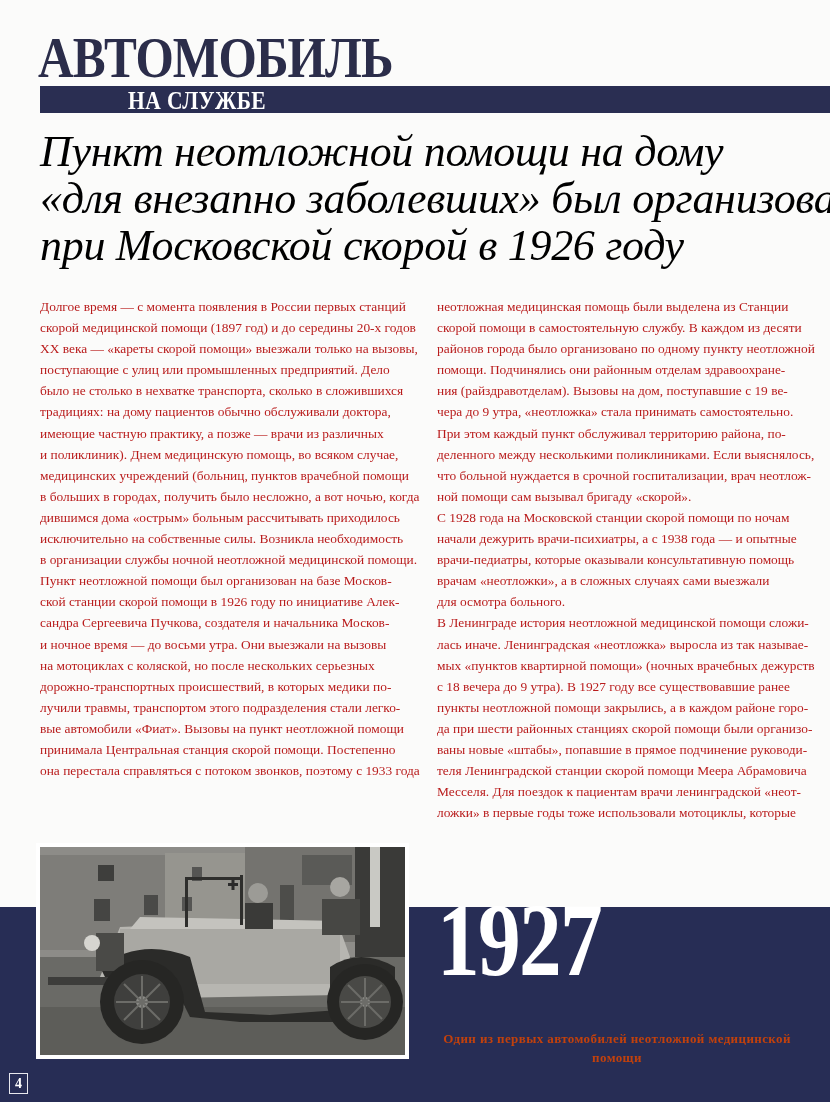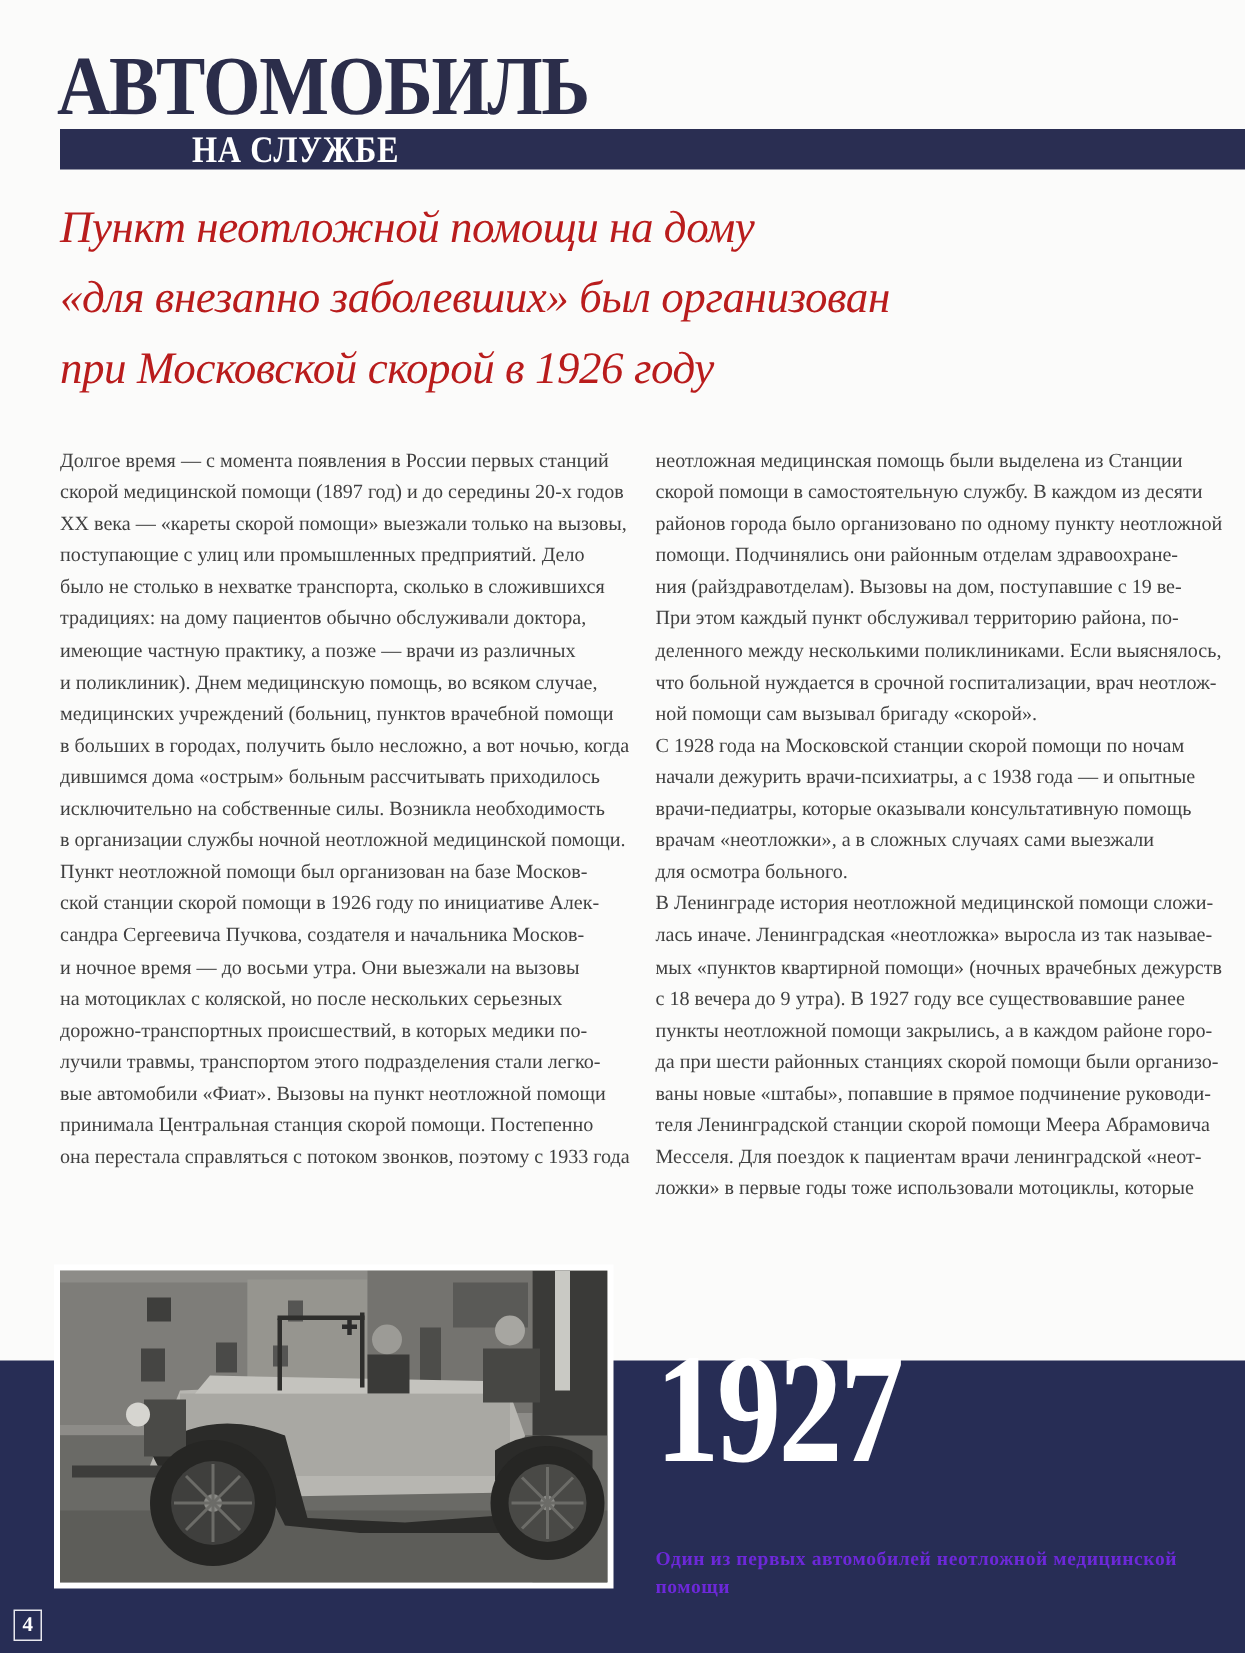--- a/index.html
+++ b/index.html
@@ -52,33 +52,33 @@
       transform-origin: left top;
       white-space: nowrap;
     }
     .headline {
       position: absolute;
       left: 40px;
       top: 128px;
       width: 790px;
       font-family: "Liberation Serif", serif;
       font-style: italic;
-      font-size: 30px;
+      font-size: 44px;
       line-height: 47px;
-      color: #b91c1c;
+      color: #000000;
       letter-spacing: -0.3px;
     }
     .headline div { white-space: nowrap; }
     .col {
       position: absolute;
       top: 296px;
       font-family: "Liberation Serif", serif;
       font-size: 13.4px;
       line-height: 21.1px;
-      color: #404040;
+      color: #b91c1c;
     }
     .col div { white-space: nowrap; }
     .col-left { left: 40px; width: 370px; }
     .col-right { left: 437px; width: 392px; }
 
     .blue-band {
       position: absolute;
       left: 0;
       top: 907px;
       width: 830px;
@@ -117,22 +117,23 @@
     }
     .caption {
       position: absolute;
       left: 437px;
       top: 1029px;
       width: 360px;
       font-family: "Liberation Serif", serif;
       font-weight: bold;
       font-size: 13px;
       line-height: 19px;
-      color: #6d28d9;
+      color: #c2410c;
       letter-spacing: 0.4px;
+      text-align: center;
     }
     .page-number {
       position: absolute;
       left: 9px;
       top: 1073px;
       width: 17px;
       height: 19px;
       border: 1.5px solid #e8e8ee;
       color: #ffffff;
       font-family: "Liberation Serif", serif;
@@ -182,20 +183,21 @@
     <div>принимала Центральная станция скорой помощи. Постепенно</div>
     <div>она перестала справляться с потоком звонков, поэтому с 1933 года</div>
   </div>
 
   <div class="col col-right">
     <div>неотложная медицинская помощь были выделена из Станции</div>
     <div>скорой помощи в самостоятельную службу. В каждом из десяти</div>
     <div>районов города было организовано по одному пункту неотложной</div>
     <div>помощи. Подчинялись они районным отделам здравоохране-</div>
     <div>ния (райздравотделам). Вызовы на дом, поступавшие с 19 ве-</div>
+    <div>чера до 9 утра, «неотложка» стала принимать самостоятельно.</div>
     <div>При этом каждый пункт обслуживал территорию района, по-</div>
     <div>деленного между несколькими поликлиниками. Если выяснялось,</div>
     <div>что больной нуждается в срочной госпитализации, врач неотлож-</div>
     <div>ной помощи сам вызывал бригаду «скорой».</div>
     <div>С 1928 года на Московской станции скорой помощи по ночам</div>
     <div>начали дежурить врачи-психиатры, а с 1938 года — и опытные</div>
     <div>врачи-педиатры, которые оказывали консультативную помощь</div>
     <div>врачам «неотложки», а в сложных случаях сами выезжали</div>
     <div>для осмотра больного.</div>
     <div>В Ленинграде история неотложной медицинской помощи сложи-</div>

